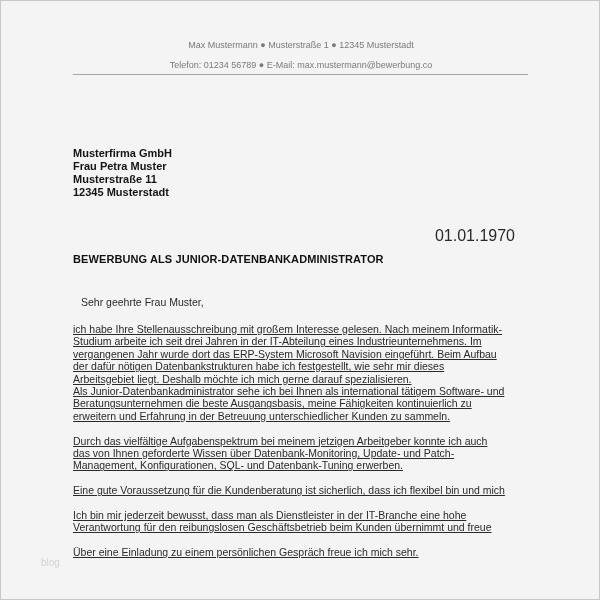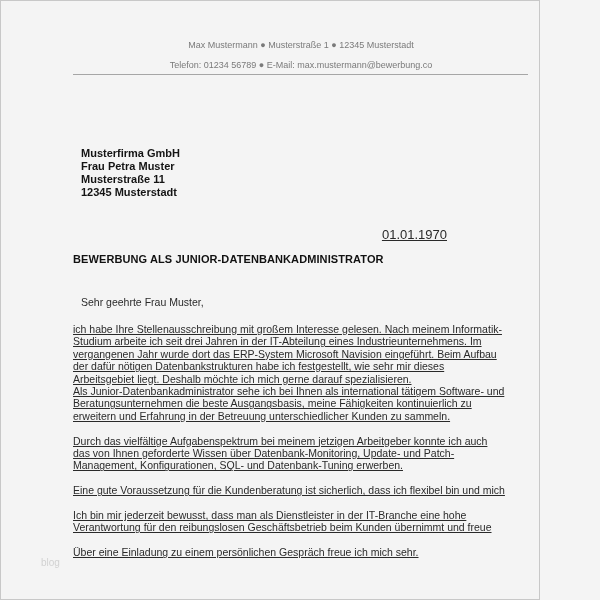--- a/index.html
+++ b/index.html
@@ -5,21 +5,21 @@
     html, body {
       margin: 0;
       padding: 0;
       width: 600px;
       height: 600px;
       overflow: hidden;
       background: #f4f4f4;
     }
     .page {
       position: relative;
-      width: 540px;
+      width: 600px;
       height: 600px;
       box-sizing: border-box;
       border: 1px solid #c8c8c8;
       background: #f4f4f4;
       font-family: "Liberation Sans", sans-serif;
       color: #1a1a1a;
       overflow: hidden;
     }
     .sender {
       position: absolute;
@@ -42,28 +42,27 @@
     }
     .recipient {
       position: absolute;
       top: 146px;
       left: 72px;
       font-size: 11px;
       font-weight: bold;
       line-height: 13px;
       color: #141414;
     }
-    .recipient .line { display: block; margin-left: 8px; }
+    .recipient .line { display: block; }
     .date {
       position: absolute;
       top: 226px;
-      right: 92px;
-      font-size: 13px;
+      right: 84px;
+      font-size: 16px;
       color: #2a2a2a;
-      text-decoration: underline;
     }
     .subject {
       position: absolute;
       top: 252px;
       left: 72px;
       font-size: 11px;
       font-weight: bold;
       color: #111;
       letter-spacing: 0.1px;
     }

